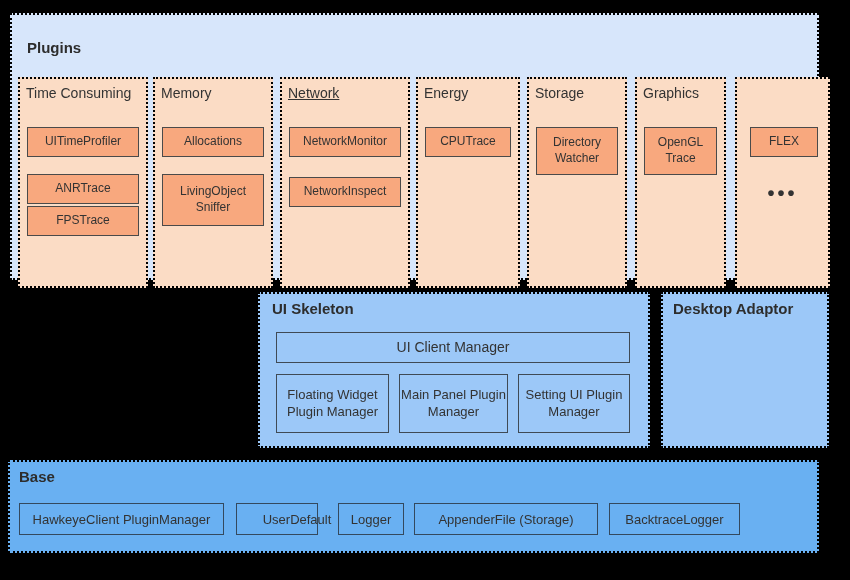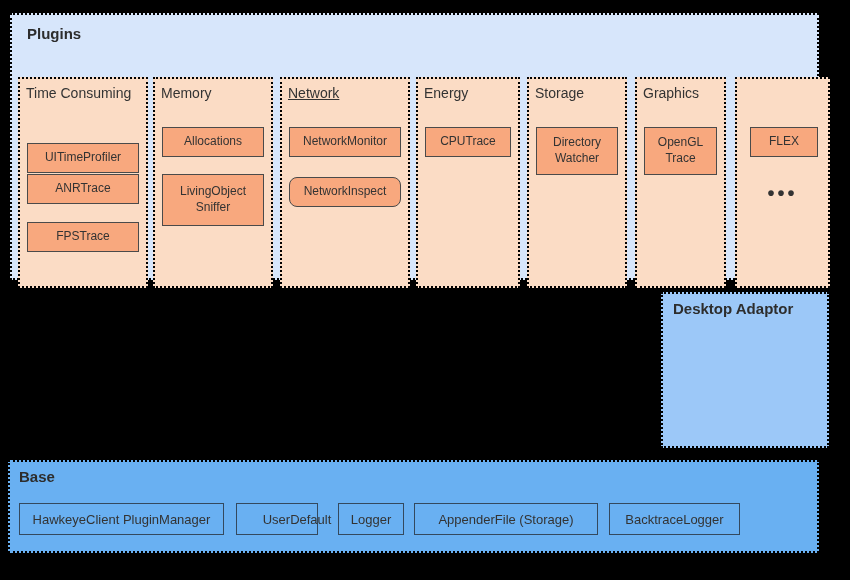--- a/index.html
+++ b/index.html
@@ -17,21 +17,21 @@
   body{background:var(--background);font-family:"Liberation Sans",sans-serif;color:var(--text);}
   #root{position:relative;width:850px;height:580px;background:var(--background);overflow:hidden;}
 
   .section{position:absolute;border:2px dotted var(--border-dotted);}
   .plugins{left:10px;top:13px;width:809px;height:267px;background:var(--plugins-fill);}
   .skeleton{left:258px;top:292px;width:392px;height:156px;background:var(--skeleton-fill);}
   .desktop{left:661px;top:292px;width:168px;height:156px;background:var(--skeleton-fill);}
   .base{left:8px;top:460px;width:811px;height:93px;background:var(--base-fill);}
 
   .section-title{font-weight:bold;font-size:15px;color:#2d2d2d;position:absolute;}
-  .plugins>.section-title{left:15px;top:10px;}
+  .plugins>.section-title{left:15px;top:24px;}
   .skeleton>.section-title{left:12px;top:6px;}
   .desktop>.section-title{left:10px;top:6px;}
   .base>.section-title{left:9px;top:6px;}
 
   .col{position:absolute;top:42px;height:211px;border:2px dotted var(--border-dotted);background:var(--category-fill);margin-top:20px;}
   .col-title{font-size:14px;color:var(--text);margin:6px 0 0 6px;white-space:nowrap;}
   .pbtn{position:absolute;left:7px;width:calc(100% - 14px);height:30px;border:1px solid var(--border-solid);
         background:var(--module-fill);display:flex;align-items:center;justify-content:center;
         text-align:center;font-size:12px;color:var(--text);line-height:1.3;padding:0 2px;}
   .pbtn.tall{height:52px;}
@@ -48,35 +48,35 @@
 </head>
 <body>
 
 <div id="root">
 
   <div class="section plugins">
     <div class="section-title">Plugins</div>
 
     <div class="col" style="left:6px;width:130px;">
       <div class="col-title">Time Consuming</div>
-      <div class="pbtn" style="top:64px;">UITimeProfiler</div>
+      <div class="pbtn" style="top:48px;">UITimeProfiler</div>
       <div class="pbtn" style="top:95px;">ANRTrace</div>
-      <div class="pbtn" style="top:143px;">FPSTrace</div>
+      <div class="pbtn" style="top:127px;">FPSTrace</div>
     </div>
 
     <div class="col" style="left:141px;width:120px;">
       <div class="col-title">Memory</div>
       <div class="pbtn tall" style="top:95px;">LivingObject Sniffer</div>
       <div class="pbtn" style="top:48px;">Allocations</div>
     </div>
 
     <div class="col" style="left:268px;width:130px;text-decoration:underline;">
       <div class="col-title">Network</div>
       <div class="pbtn" style="top:48px;">NetworkMonitor</div>
-      <div class="pbtn" style="top:98px;border-radius:8px;">NetworkInspect</div>
+      <div class="pbtn" style="top:98px;">NetworkInspect</div>
     </div>
 
     <div class="col" style="left:404px;width:104px;">
       <div class="col-title">Energy</div>
       <div class="pbtn" style="top:48px;">CPUTrace</div>
     </div>
 
     <div class="col" style="left:515px;width:100px;">
       <div class="col-title">Storage</div>
       <div class="pbtn tall" style="top:48px;height:48px;">Directory Watcher</div>
@@ -86,20 +86,27 @@
       <div class="col-title">Graphics</div>
       <div class="pbtn tall" style="top:48px;height:48px;">OpenGL Trace</div>
     </div>
 
     <div class="col" style="left:723px;width:95px;">
       <div class="pbtn" style="top:48px;left:13px;width:68px;">FLEX</div>
       <div class="dots" style="top:103px;">•••</div>
     </div>
   </div>
 
+  <div class="section skeleton">
+    <div class="section-title">UI Skeleton</div>
+    <div class="bluebox" style="left:16px;top:38px;width:354px;height:31px;font-size:14px;">UI Client Manager</div>
+    <div class="bluebox" style="left:16px;top:80px;width:113px;height:59px;">Floating Widget Plugin Manager</div>
+    <div class="bluebox" style="left:139px;top:80px;width:109px;height:59px;">Main Panel Plugin Manager</div>
+    <div class="bluebox" style="left:258px;top:80px;width:112px;height:59px;">Setting UI Plugin Manager</div>
+  </div>
 
   <div class="section desktop">
     <div class="section-title">Desktop Adaptor</div>
   </div>
 
   <div class="section base">
     <div class="section-title">Base</div>
     <div class="basebox" style="left:9px;width:205px;">HawkeyeClient PluginManager</div>
     <div class="basebox" style="left:226px;width:82px;padding-left:40px;">UserDefault</div>
     <div class="basebox" style="left:328px;width:66px;">Logger</div>

